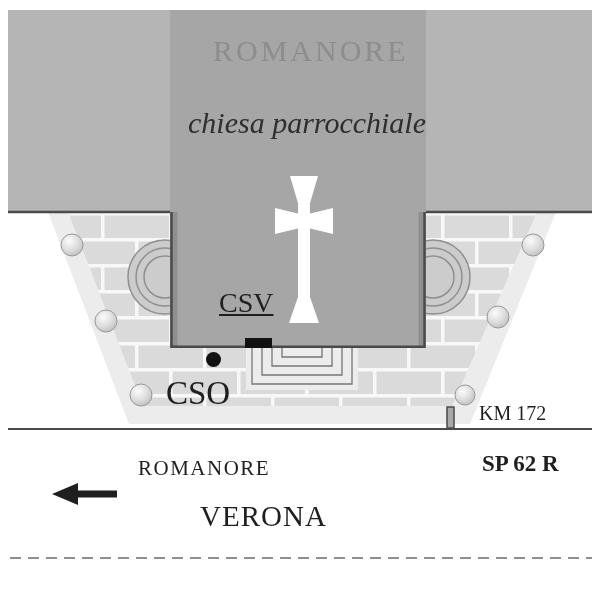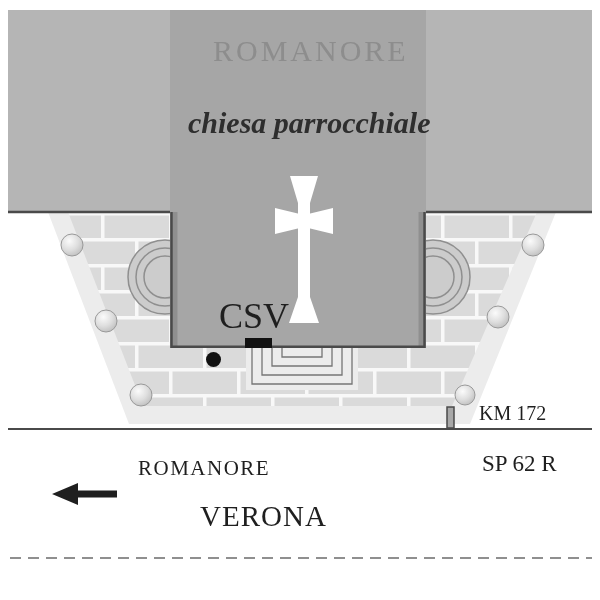--- a/index.html
+++ b/index.html
@@ -22,25 +22,25 @@
   .shade{fill:var(--wall_shade);}
   .ballc{stroke:var(--ball_rim);stroke-width:1;fill:url(#ballGrad);}
   .post{fill:var(--post_fill);stroke:var(--outline);stroke-width:1.5;}
   .arrow{fill:var(--text_dark);}
   .dashline{stroke:var(--dash);stroke-width:2;stroke-dasharray:11 7;fill:none;}
   .roadline{stroke:var(--outline);stroke-width:2.2;fill:none;}
 
   
   .lbl{position:absolute;line-height:1;color:var(--text_dark);white-space:nowrap;}
   .town{left:213px;top:36px;font-size:30px;letter-spacing:3px;color:var(--town_text);}
-  .subtitle{left:188px;top:108px;font-size:30px;font-style:italic;color:#2e2e2e;font-weight:bold;}
-  .csv{left:219px;top:298px;font-size:36px;}
+  .subtitle{left:188px;top:108px;font-size:30px;font-style:italic;color:#2e2e2e;}
+  .csv{left:219px;top:289px;font-size:28px;text-decoration:underline;}
   .cso{left:166px;top:377px;font-size:33px;}
   .km{left:479px;top:403px;font-size:20px;}
-  .sp{left:482px;top:452px;font-size:23px;}
+  .sp{left:482px;top:452px;font-size:23px;font-weight:bold;}
   .mantova{left:138px;top:458px;font-size:21px;letter-spacing:1.5px;}
   .verona{left:200px;top:502px;font-size:29px;letter-spacing:1px;}
 </style>
 </head>
 <body>
 
 <div id="stage">
 
   <svg id="scene" width="600" height="600" viewBox="0 0 600 600">
     <defs>
@@ -114,17 +114,18 @@
 
     <path class="roadline" d="M8,429 H592"></path>
     <path class="dashline" d="M10,558 H592"></path>
 
     <polygon class="arrow" points="52,494 78,483 78,490.5 117,490.5 117,497.5 78,497.5 78,505"></polygon>
   </svg>
 
   <div class="lbl town">ROMANORE</div>
   <div class="lbl subtitle">chiesa parrocchiale</div>
   <div class="lbl csv">CSV</div>
+  <div class="lbl cso">CSO</div>
   <div class="lbl km">KM 172</div>
   <div class="lbl sp">SP 62 R</div>
   <div class="lbl mantova">ROMANORE</div>
   <div class="lbl verona">VERONA</div>
 </div>
 
 </body></html>

